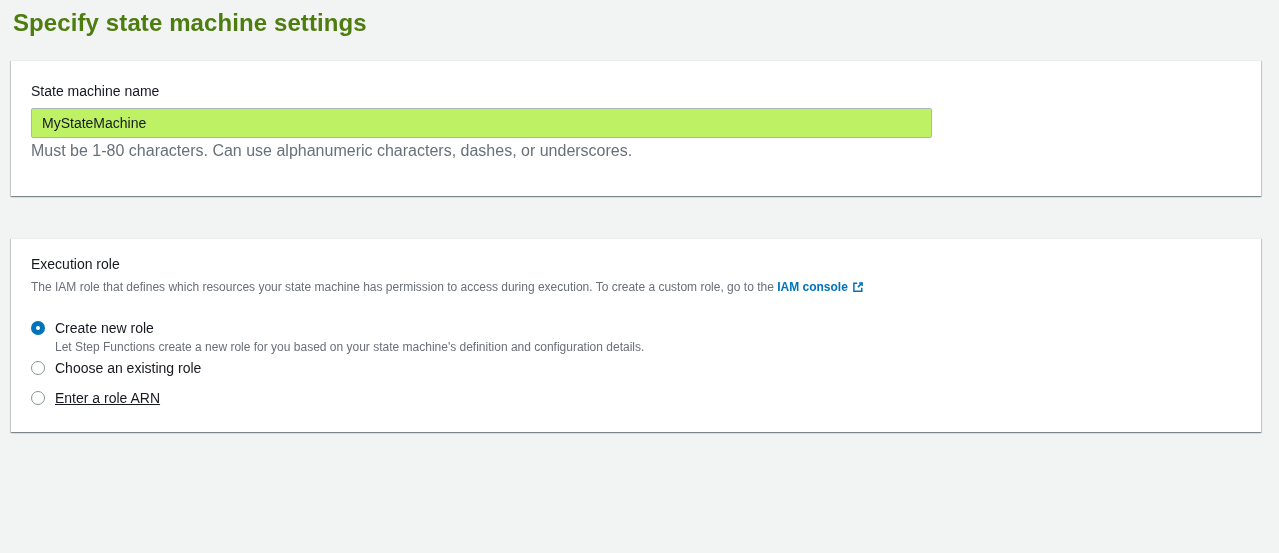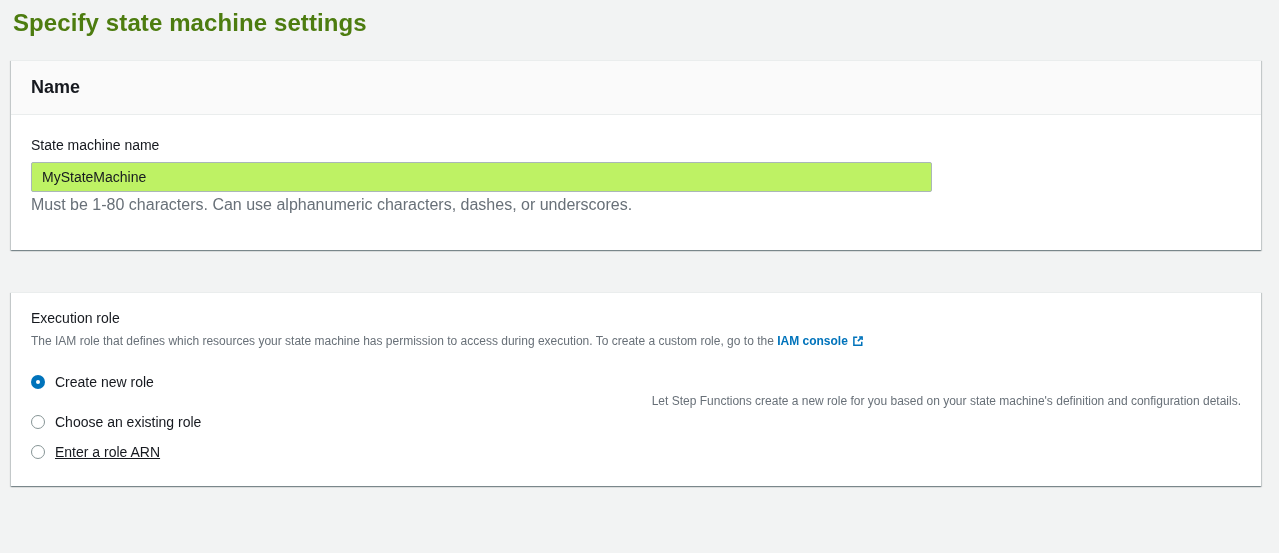--- a/index.html
+++ b/index.html
@@ -35,21 +35,21 @@
     padding: 0 20px;
     border-bottom: 1px solid #eaeded;
   }
   .card-header h2 {
     font-size: 18px;
     font-weight: 700;
     color: #16191f;
   }
   .card-body { padding: 20px; }
   .card-name .card-body { padding: 20px 28px 38px 20px; }
-  .card-permissions .card-body { padding: 15px 20px 24px 20px; }
+  .card-permissions .card-body { padding: 15px 28px 24px 20px; }
 
   .field-label {
     font-size: 14px;
     line-height: 20px;
     color: #16191f;
     display: block;
   }
   .name-input {
     margin-top: 7px;
     width: 901px;
@@ -116,32 +116,28 @@
     font-size: 14px;
     line-height: 20px;
     color: #16191f;
     cursor: pointer;
   }
   .option-desc {
     margin: 1px 0 3px 24px;
     font-size: 12px;
     line-height: 16px;
     color: #687078;
-    text-align: right;
   }
 </style>
 </head>
 <body>
 
 <h1 class="page-title">Specify state machine settings</h1>
 
 <section class="card card-name">
-  <div class="card-header">
-    <h2>Name</h2>
-  </div>
   <div class="card-body">
     <label class="field-label">State machine name</label>
     <input class="name-input" type="text" value="MyStateMachine" style="">
     <div class="field-hint">Must be 1-80 characters. Can use alphanumeric characters, dashes, or underscores.</div>
   </div>
 </section>
 
 <section class="card card-permissions">
   <div class="card-body">
     <label class="field-label">Execution role</label>

